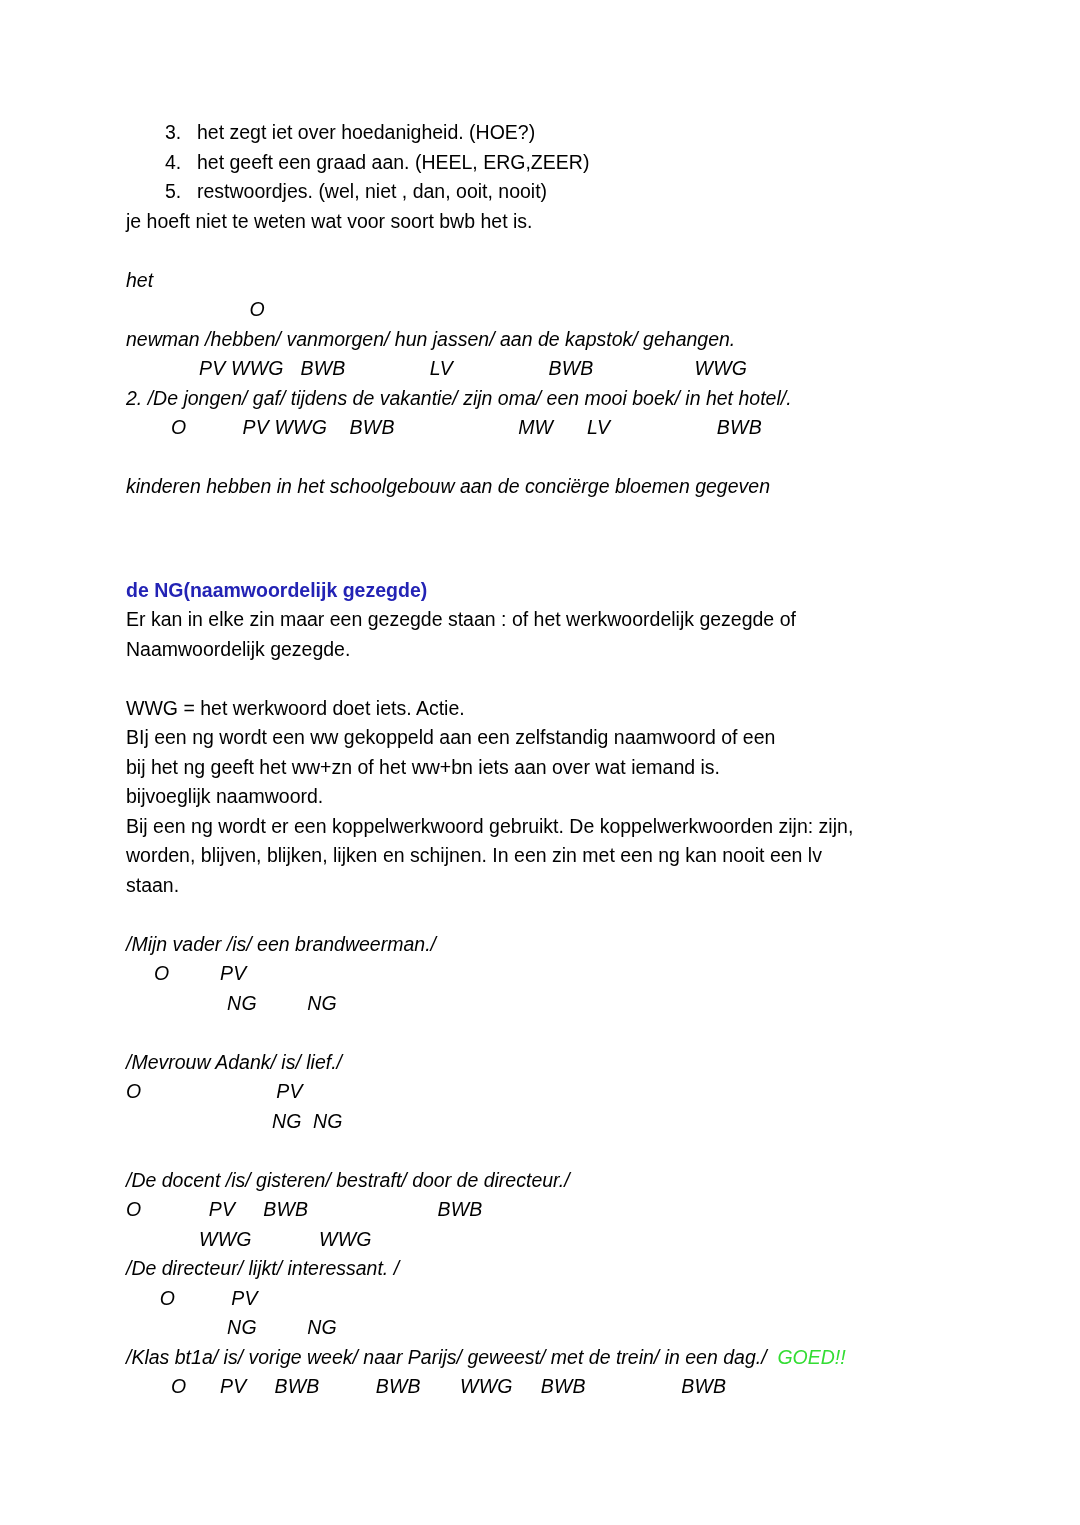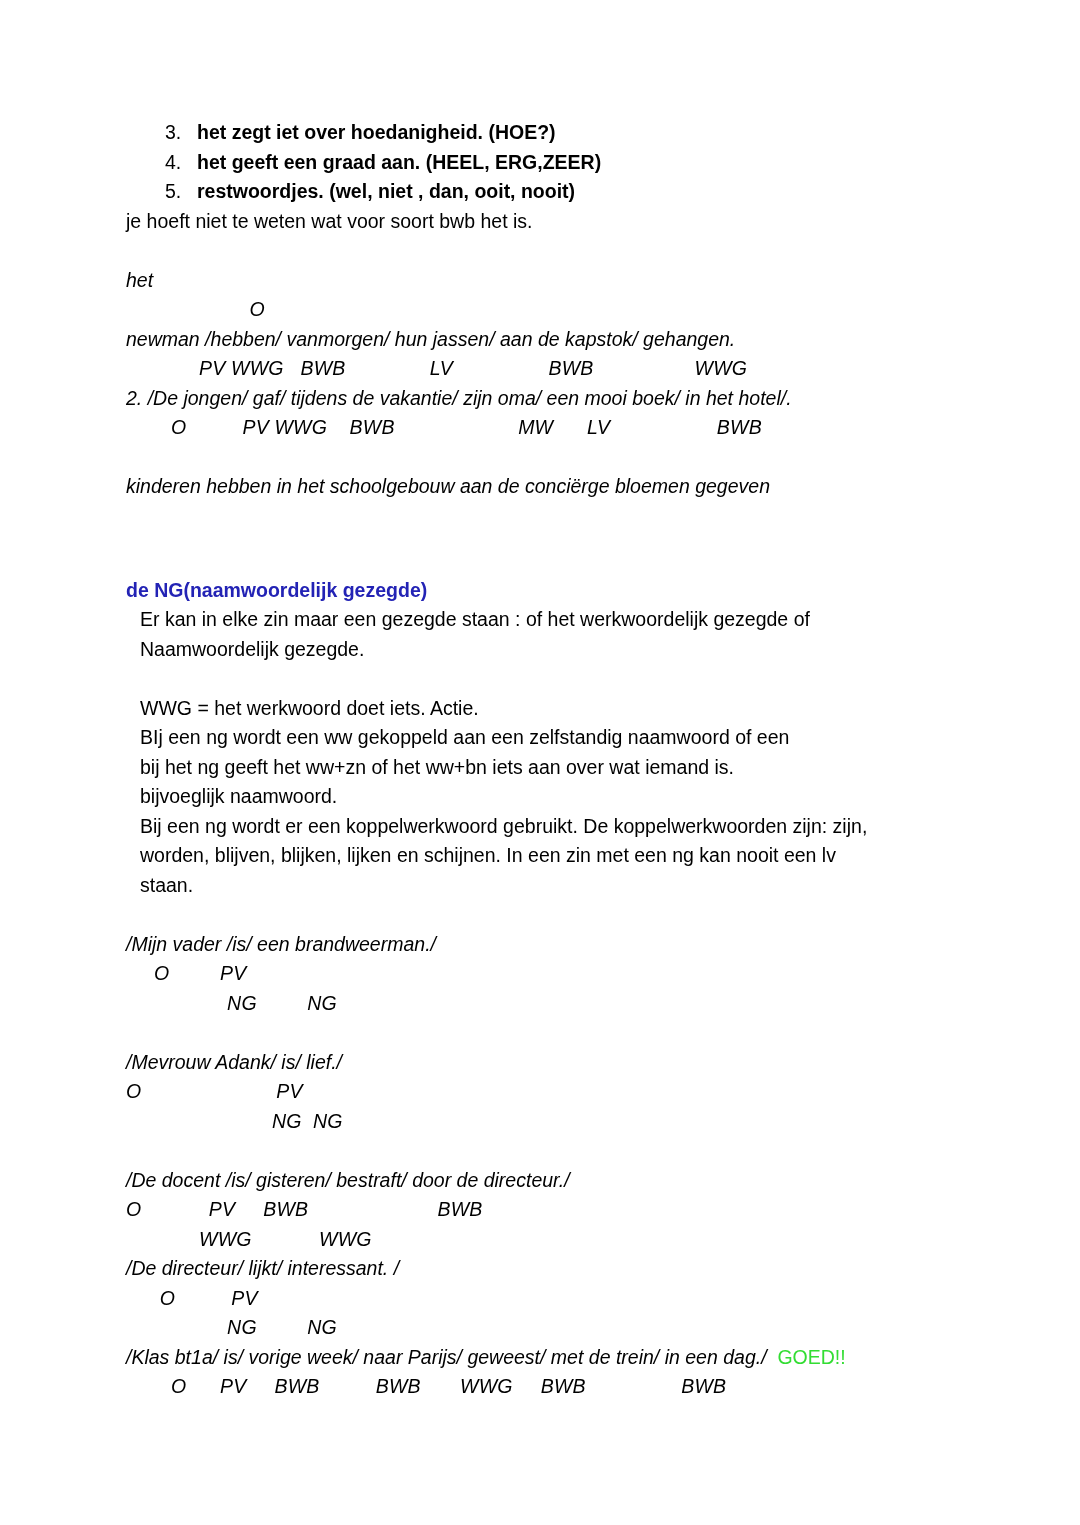--- a/index.html
+++ b/index.html
@@ -39,21 +39,20 @@
     padding-left: 39px;
     line-height: 29.5px;
   }
   .numlist .num {
     width: 32px;
     flex: 0 0 32px;
     text-align: left;
   }
   .numlist .txt {
     flex: 1 1 auto;
-    font-weight: bold;
   }
 
   
   .line {
     white-space: pre-wrap;
     line-height: 29.5px;
   }
   .ital {
     font-style: italic;
   }
@@ -70,25 +69,25 @@
     letter-spacing: 0.2px;
   }
 
   .heading-blue {
     color: #2323b5;
     line-height: 29.5px;
     font-weight: bold;
   }
   .goed {
     color: #33dd33;
+    font-style: italic;
     font-weight: normal;
   }
   .wrapline {
     line-height: 29.5px;
-    margin-left: 14px;
   }
 </style>
 </head>
 <body>
 
 <div class="page">
   <div class="doc">
 
     <ul class="numlist">
       <li>

